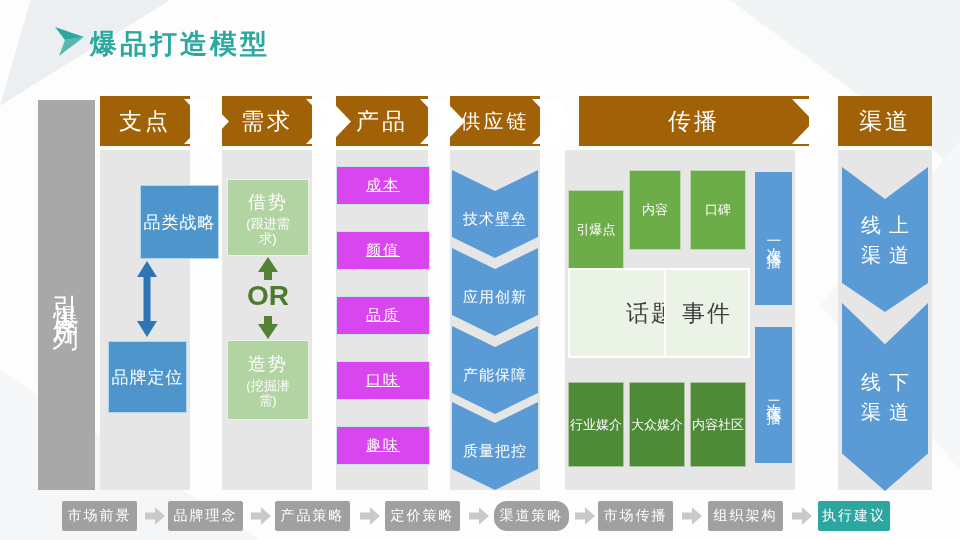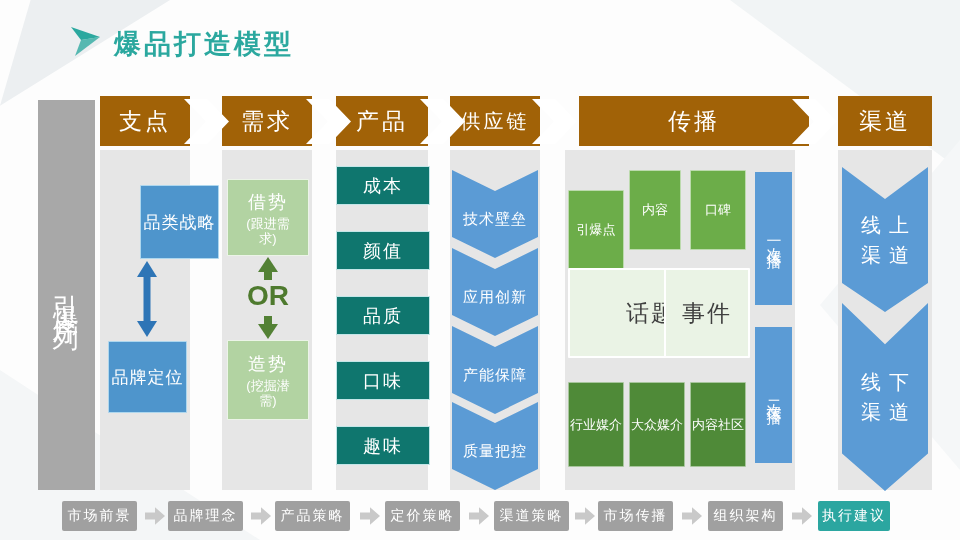--- a/index.html
+++ b/index.html
@@ -13,21 +13,21 @@
   .deco-tl{left:0;top:0;width:170px;height:115px;background:#eceff1;
     clip-path:polygon(18% 0,100% 0,0 92%);}
   .deco-tr{right:0;top:0;width:230px;height:170px;background:#f1f4f5;
     clip-path:polygon(0 0,100% 0,100% 100%);}
   .deco-bl{left:0;bottom:0;width:260px;height:170px;background:#f4f6f7;
     clip-path:polygon(0 0,0 100%,100% 100%);}
   .deco-r{right:0;top:140px;width:140px;height:330px;background:#f5f7f8;
     clip-path:polygon(100% 0,100% 100%,0 50%);}
   .z{position:absolute;z-index:2;}
   
-  .title-row{left:68px;top:26px;display:flex;align-items:center;gap:12px;}
+  .title-row{left:52px;top:26px;display:flex;align-items:center;gap:4px;}
   .title-text{font-size:27px;font-weight:bold;color:#2BA89F;letter-spacing:3px;}
   
   .side-bar{left:38px;top:100px;width:57px;height:390px;background:#a8a8a8;
     display:flex;align-items:center;justify-content:center;}
   .side-bar .vtxt{writing-mode:vertical-rl;color:#fff;font-size:26px;letter-spacing:10px;}
   
   .hseg{top:96px;height:50px;background:#a16207;color:#fff;
     display:flex;align-items:center;justify-content:center;
     font-size:23px;letter-spacing:3px;}
   .chev{top:99px;width:45px;height:45px;background:#fff;
@@ -36,21 +36,21 @@
   
   .strip{top:150px;height:340px;background:#e6e6e6;z-index:1;position:absolute;}
   
   .box{display:flex;align-items:center;justify-content:center;text-align:center;
     color:#fff;border-radius:1px;}
   .blue-box{background:#4E95CC;border:1px solid #aed7ee;font-size:17px;letter-spacing:1px;}
   .lgreen-box{background:#B2D3A2;border:1px solid rgba(255,255,255,.75);
     flex-direction:column;color:#fff;}
   .lgreen-box .t1{font-size:18px;letter-spacing:2px;}
   .lgreen-box .t2{font-size:13px;line-height:15px;padding:2px 12px 0;}
-  .teal-box{background:#0f766e;border:1px solid #c3e6e8;font-size:18px;letter-spacing:2px;}
+  .teal-box{background:#d946ef;border:1px solid #c3e6e8;font-size:15px;letter-spacing:2px;text-decoration:underline;}
   .green-box{background:#6CAD49;border:1px solid rgba(255,255,255,.55);font-size:13px;}
   .pale-box{background:#EAF3E5;border:2px solid #fff;color:#3f3f3f;
     font-size:23px;letter-spacing:2px;}
   .dgreen-box{background:#4F8A38;border:1px solid rgba(255,255,255,.5);font-size:13px;}
   .vbar{background:#5B9BD5;display:flex;align-items:center;justify-content:center;}
   .vbar .vtxt{writing-mode:vertical-rl;color:#fff;font-size:15px;letter-spacing:3px;}
   
   .sc-chev{width:86px;background:#5B9BD5;
     clip-path:polygon(0 0,50% 24%,100% 0,100% 76%,50% 100%,0 76%);
     display:flex;align-items:center;justify-content:center;
@@ -182,21 +182,21 @@
   </div>
 
   <div class="z flow-box" style="left:62px;width:75px;">市场前景</div>
   <div class="z flow-arrow" style="left:145px;"></div>
   <div class="z flow-box" style="left:168px;width:75px;">品牌理念</div>
   <div class="z flow-arrow" style="left:251px;"></div>
   <div class="z flow-box" style="left:275px;width:75px;">产品策略</div>
   <div class="z flow-arrow" style="left:360px;"></div>
   <div class="z flow-box" style="left:385px;width:75px;">定价策略</div>
   <div class="z flow-arrow" style="left:469px;"></div>
-  <div class="z flow-box" style="left:494px;width:75px;">渠道策略</div>
+  <div class="z flow-box" style="left:494px;width:75px;border-radius:13px;">渠道策略</div>
   <div class="z flow-arrow" style="left:575px;"></div>
   <div class="z flow-box" style="left:598px;width:75px;">市场传播</div>
   <div class="z flow-arrow" style="left:682px;"></div>
   <div class="z flow-box" style="left:708px;width:75px;">组织架构</div>
   <div class="z flow-arrow" style="left:792px;"></div>
   <div class="z flow-box hl" style="left:818px;width:72px;">执行建议</div>
 
 </div>
 
 </body></html>

